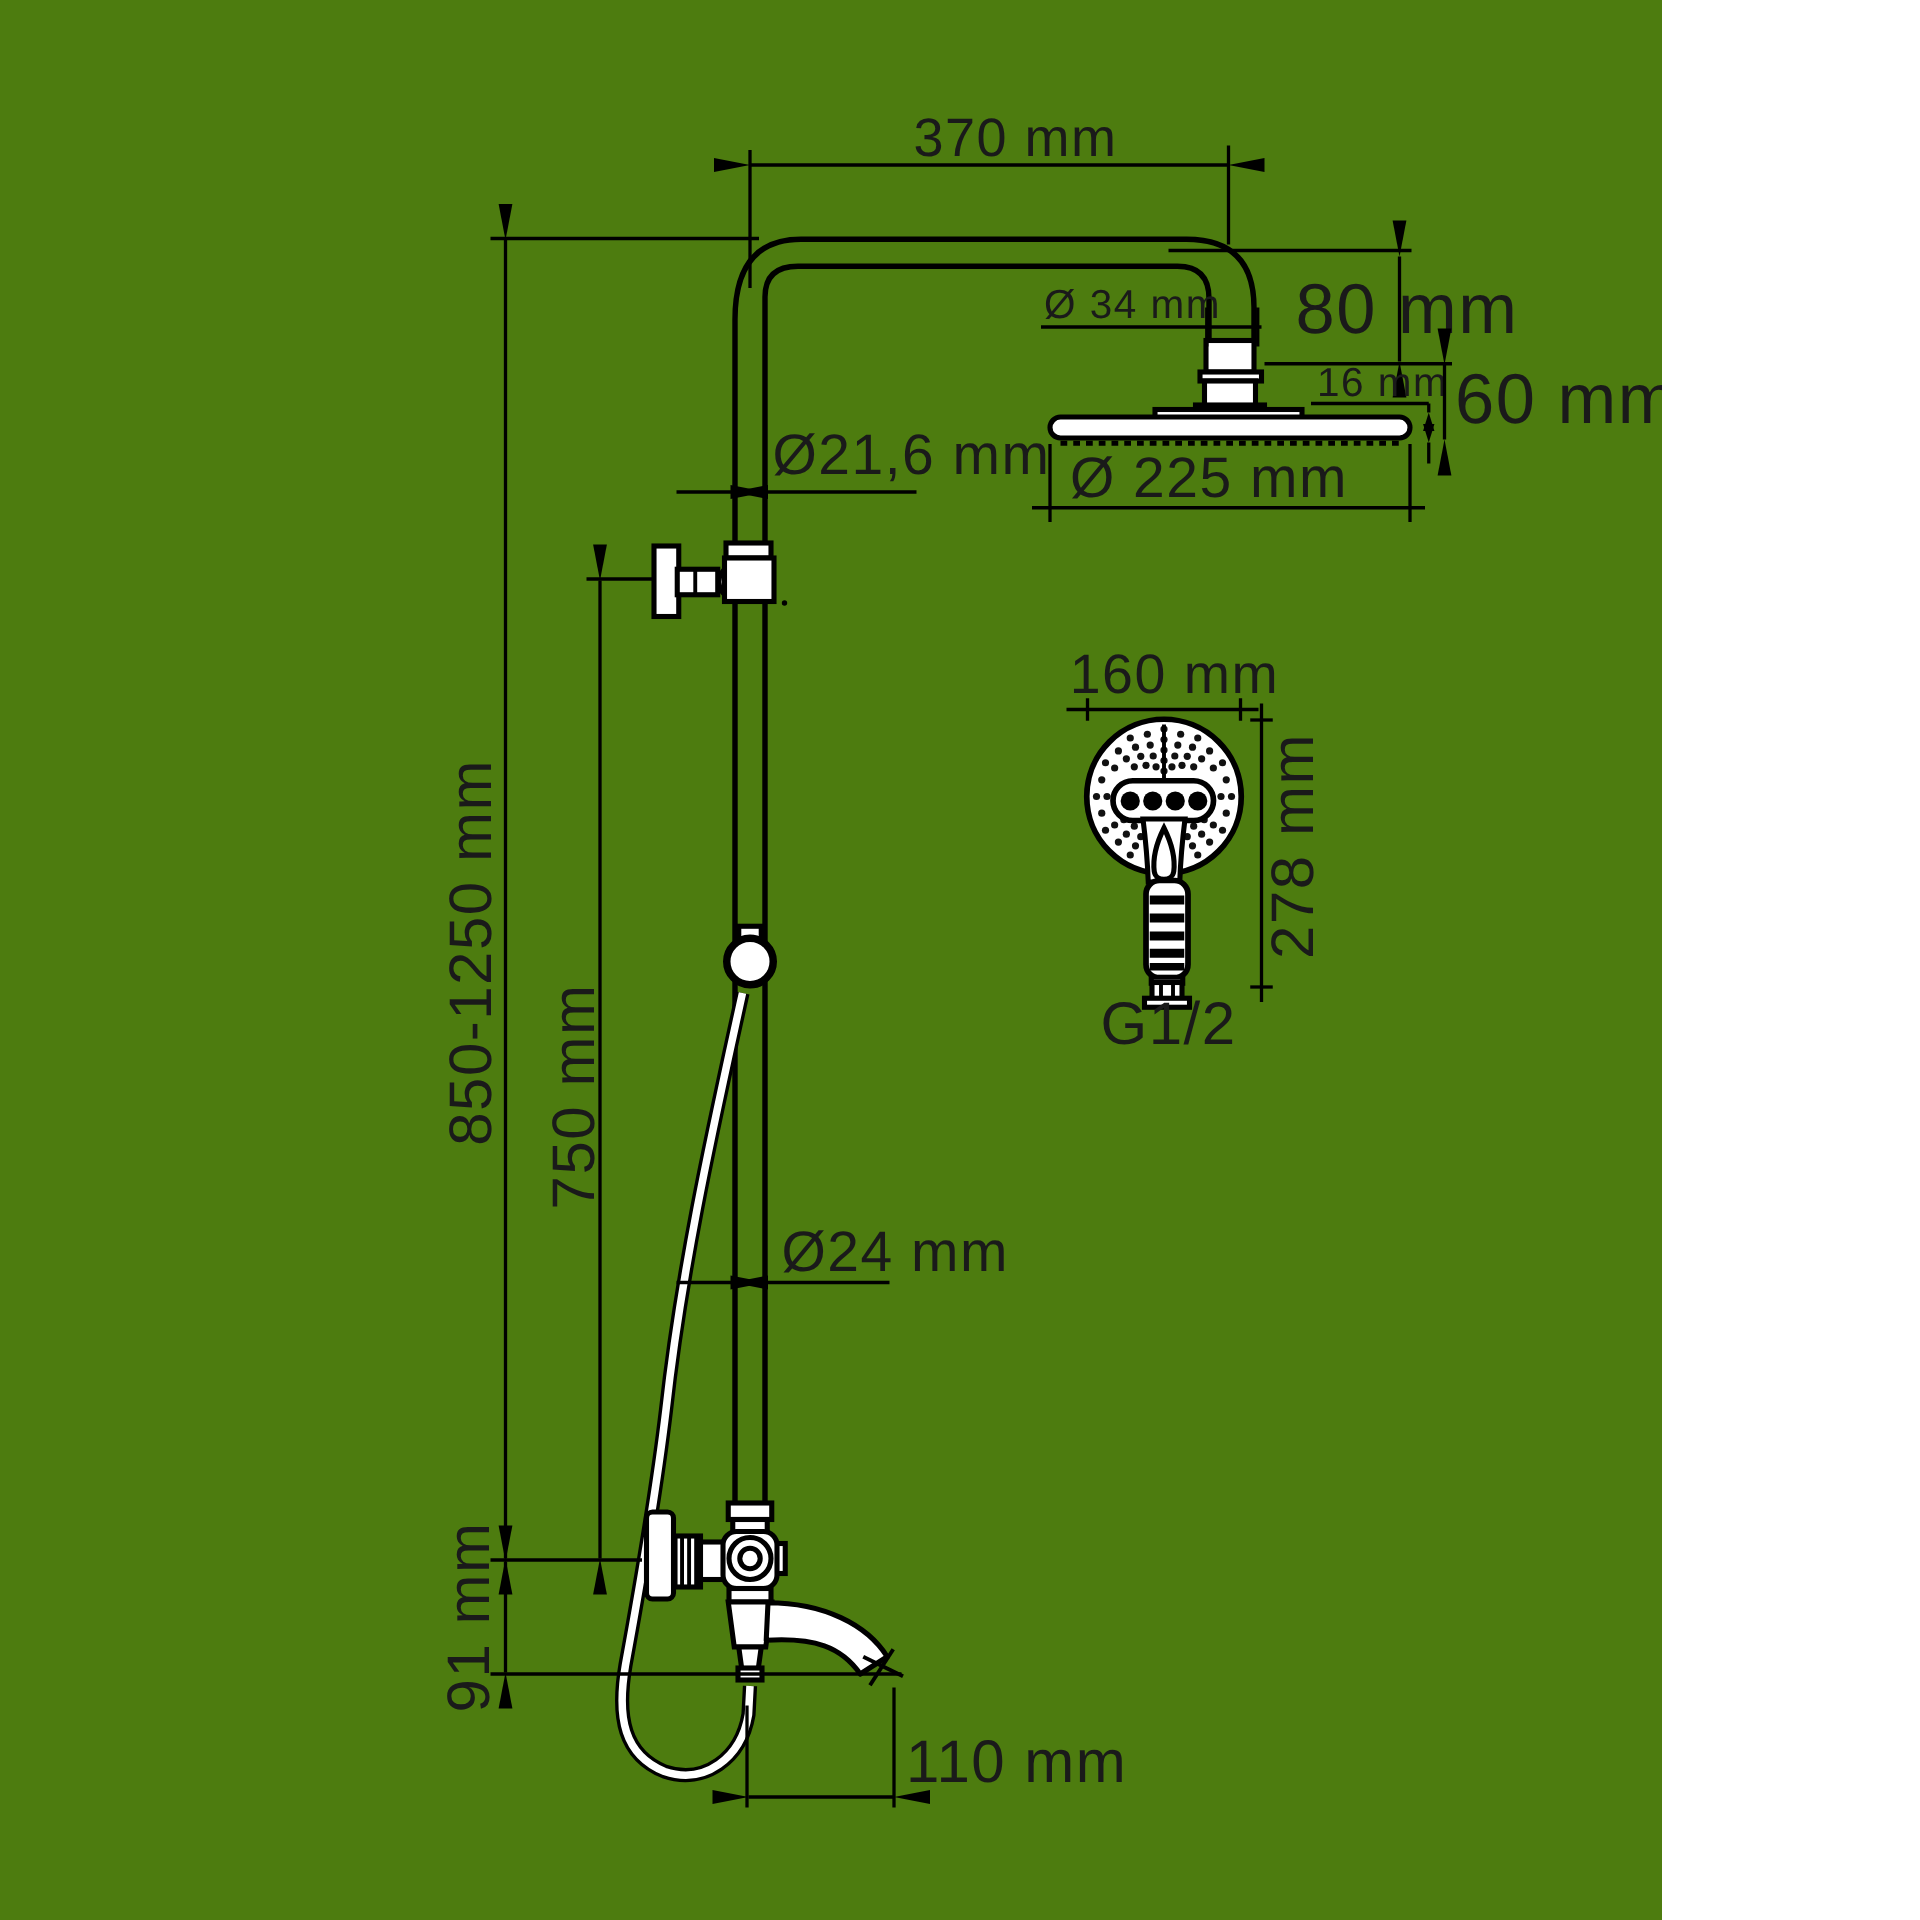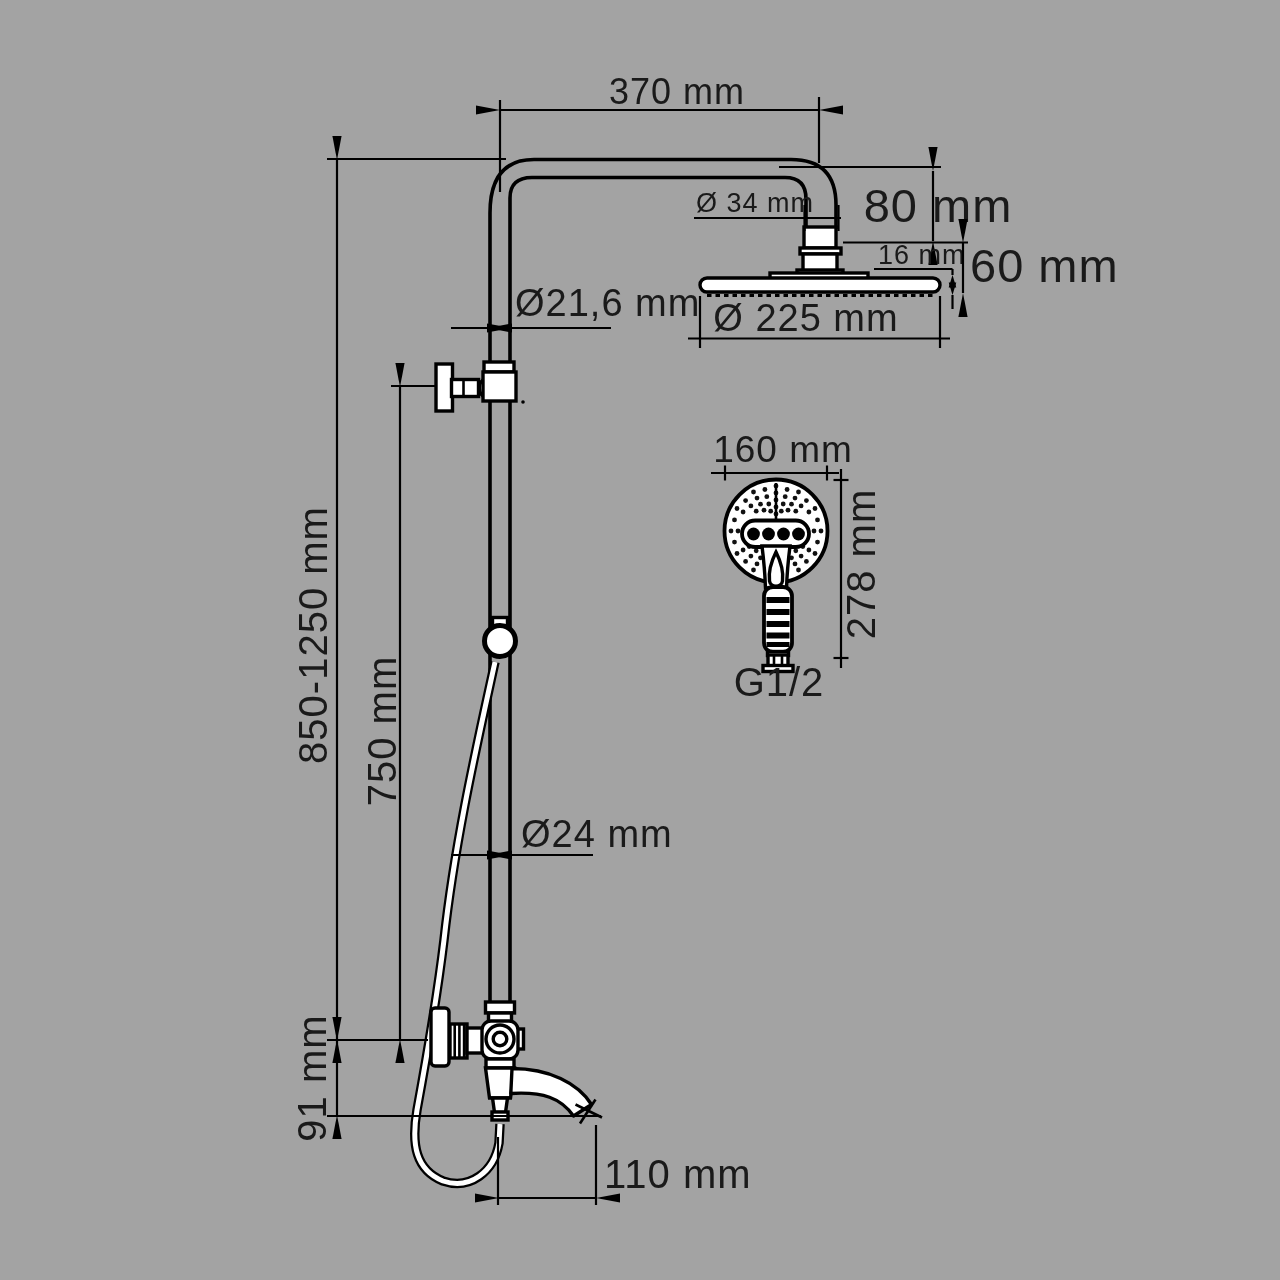--- a/index.html
+++ b/index.html
@@ -1,16 +1,16 @@
 <!DOCTYPE html>
 <html><head>
 <meta charset="utf-8">
 <style>
   html,body{margin:0;padding:0;background:#ffffff;}
-  #canvas{width:1280px;height:1280px;background:#a3a3a3;position:relative;overflow:hidden;}
+  #canvas{width:1108px;height:1280px;background:#4d7c0f;position:relative;overflow:hidden;}
   svg{display:block;}
   text{font-family:"Liberation Sans", sans-serif;fill:#1a1a1a;letter-spacing:1px;}
   .outline{fill:#ffffff;stroke:#000000;stroke-width:3.4;}
   .outline-thick{fill:#ffffff;stroke:#000000;stroke-width:3.8;}
   .tube{fill:none;stroke:#000000;stroke-width:3.6;}
   .dim{stroke:#000000;stroke-width:2.2;fill:none;}
   .thin{stroke:#000000;stroke-width:2.6;fill:none;}
 </style>
 </head>
 <body>

